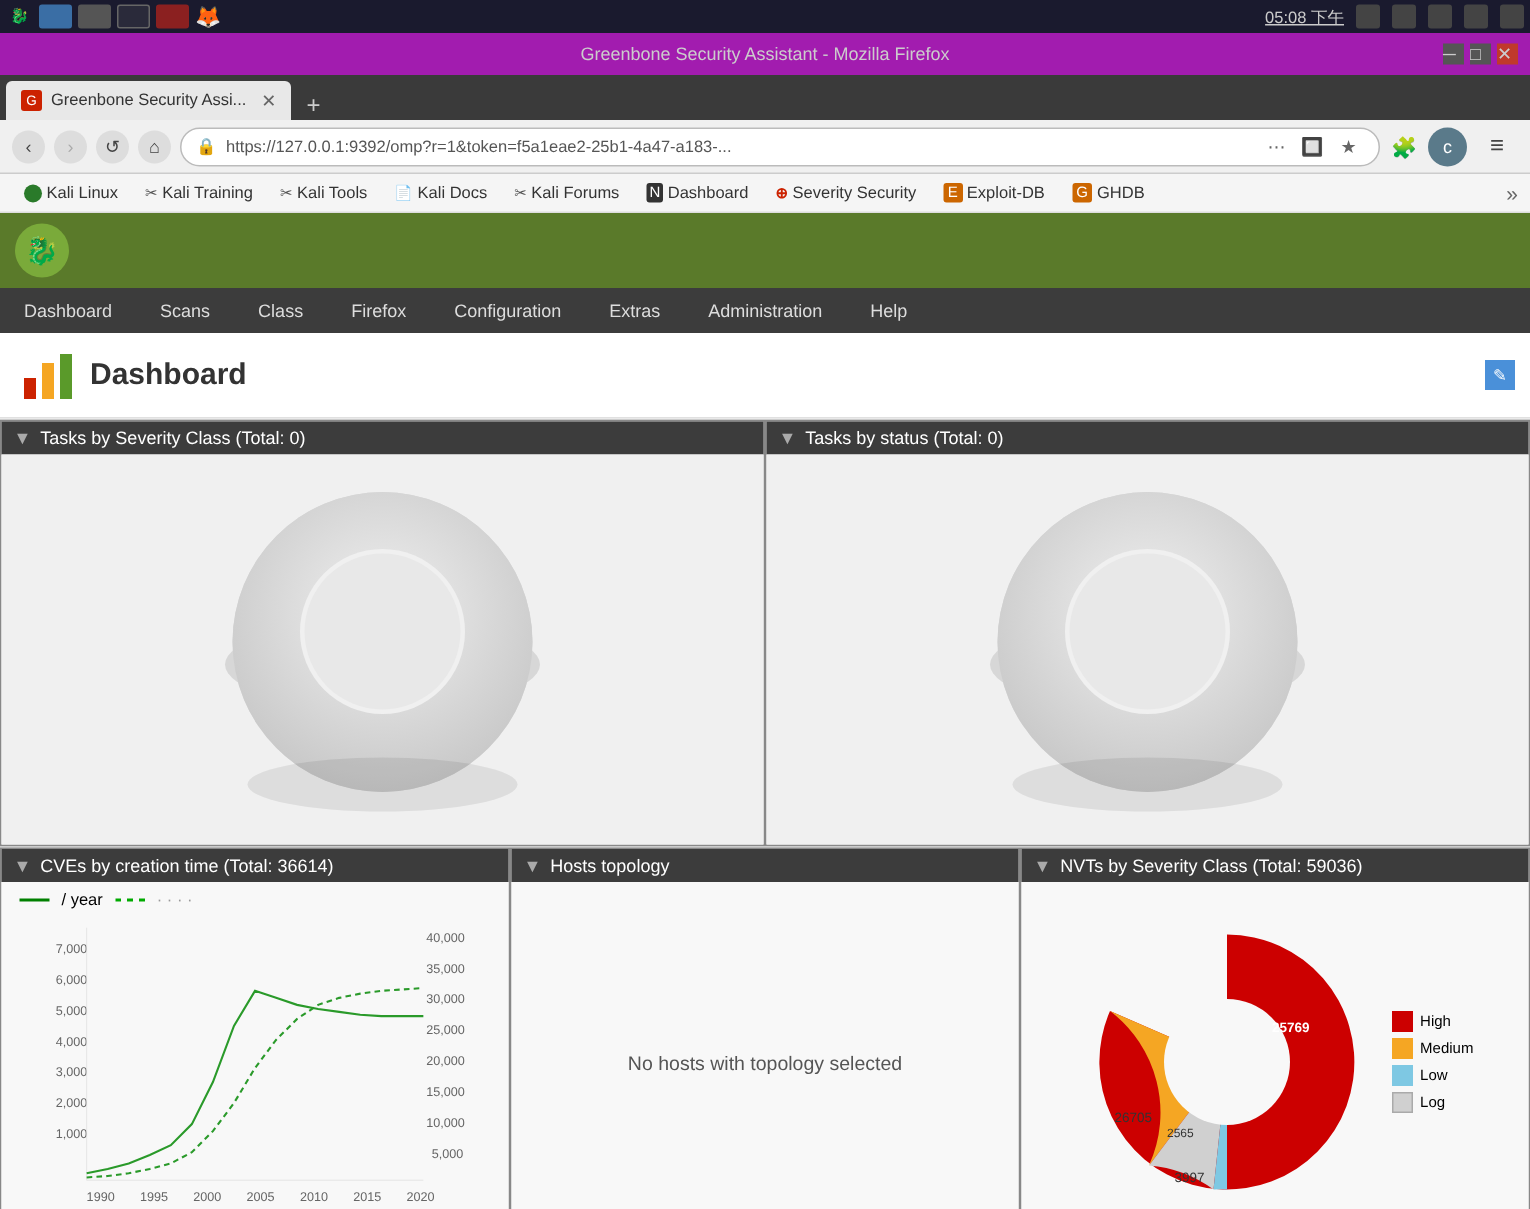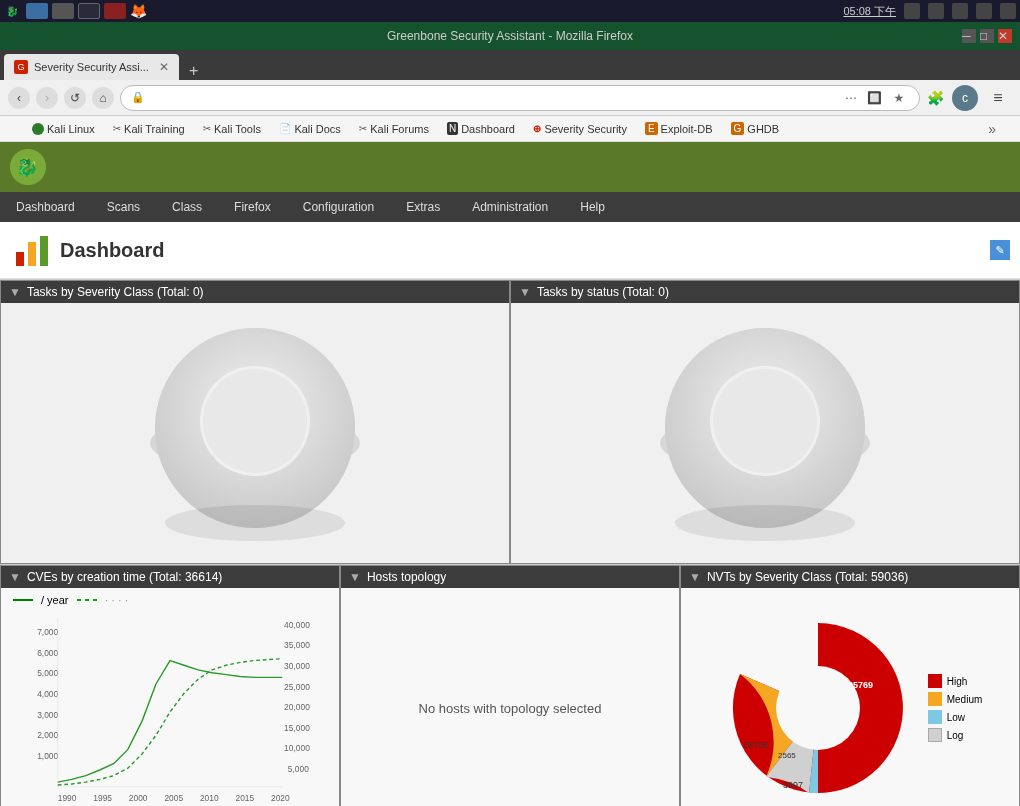--- a/index.html
+++ b/index.html
@@ -14,21 +14,21 @@
       padding: 0 4px;
       gap: 4px;
     }
     .os-bar-icon { width: 18px; height: 18px; display: flex; align-items: center; justify-content: center; color: #ccc; font-size: 10px; }
     .os-bar-time { margin-left: auto; color: #ccc; font-size: 11px; display: flex; align-items: center; gap: 8px; text-decoration: underline; }
     .os-bar-btn { width: 16px; height: 16px; background: #444; border-radius: 2px; display: inline-block; }
 
     
     .title-bar {
       height: 28px;
-      background: #14532d;
+      background: #a21caf;
       display: flex;
       align-items: center;
       justify-content: center;
       color: #ccc;
       font-size: 12px;
       position: relative;
     }
     .title-bar-controls { position: absolute; right: 8px; display: flex; gap: 4px; }
     .title-btn { width: 14px; height: 14px; background: #555; display: inline-block; cursor: pointer; }
 
@@ -84,21 +84,21 @@
     .address-icons { display: flex; gap: 4px; margin-left: auto; }
     .addr-icon { width: 20px; height: 20px; display: flex; align-items: center; justify-content: center; color: #666; font-size: 12px; cursor: pointer; }
     .hamburger-btn { width: 28px; height: 28px; display: flex; align-items: center; justify-content: center; color: #444; cursor: pointer; font-size: 16px; }
 
     
     .bookmarks-bar {
       height: 26px;
       background: #f5f5f5;
       display: flex;
       align-items: center;
-      padding: 0 24px;
+      padding: 0 8px;
       gap: 2px;
       border-bottom: 1px solid #ddd;
       overflow: hidden;
     }
     .bookmark-item {
       display: flex;
       align-items: center;
       gap: 3px;
       padding: 2px 8px;
       border-radius: 3px;
@@ -265,33 +265,34 @@
   <div class="title-bar-controls">
     <div class="title-btn">─</div>
     <div class="title-btn">□</div>
     <div class="title-btn" style="background:#c0392b;">✕</div>
   </div>
 </div>
 
 <div class="tab-bar">
   <div class="tab-item">
     <div class="tab-favicon" style="background:#cc2200; width:14px; height:14px; border-radius:2px; display:flex; align-items:center; justify-content:center; color:#fff; font-size:9px;">G</div>
-    <span style="font-size:11px; color:#333; max-width:140px; overflow:hidden; text-overflow:ellipsis; white-space:nowrap;">Severity Security Assi...</span>
+    <span style="font-size:11px; color:#333; max-width:140px; overflow:hidden; text-overflow:ellipsis; white-space:nowrap;">Greenbone Security Assi...</span>
     <span class="tab-close">✕</span>
   </div>
   <span class="tab-add">+</span>
 </div>
 
 <div class="address-bar">
   <div class="nav-btn">‹</div>
   <div class="nav-btn" style="color:#aaa;">›</div>
   <div class="nav-btn">↺</div>
   <div class="nav-btn">⌂</div>
   <div class="address-input">
     <span class="address-lock">🔒</span>
+    <span class="address-text">https://127.0.0.1:9392/omp?r=1&amp;token=f5a1eae2-25b1-4a47-a183-...</span>
     <div class="address-icons">
       <span class="addr-icon">⋯</span>
       <span class="addr-icon">🔲</span>
       <span class="addr-icon">★</span>
     </div>
   </div>
   <div class="addr-icon" style="font-size:14px;">🧩</div>
   <div class="addr-icon" style="width:26px;height:26px;background:#5a7a8a;border-radius:50%;color:#fff;font-size:12px;display:flex;align-items:center;justify-content:center;">c</div>
   <div class="hamburger-btn">≡</div>
 </div>

